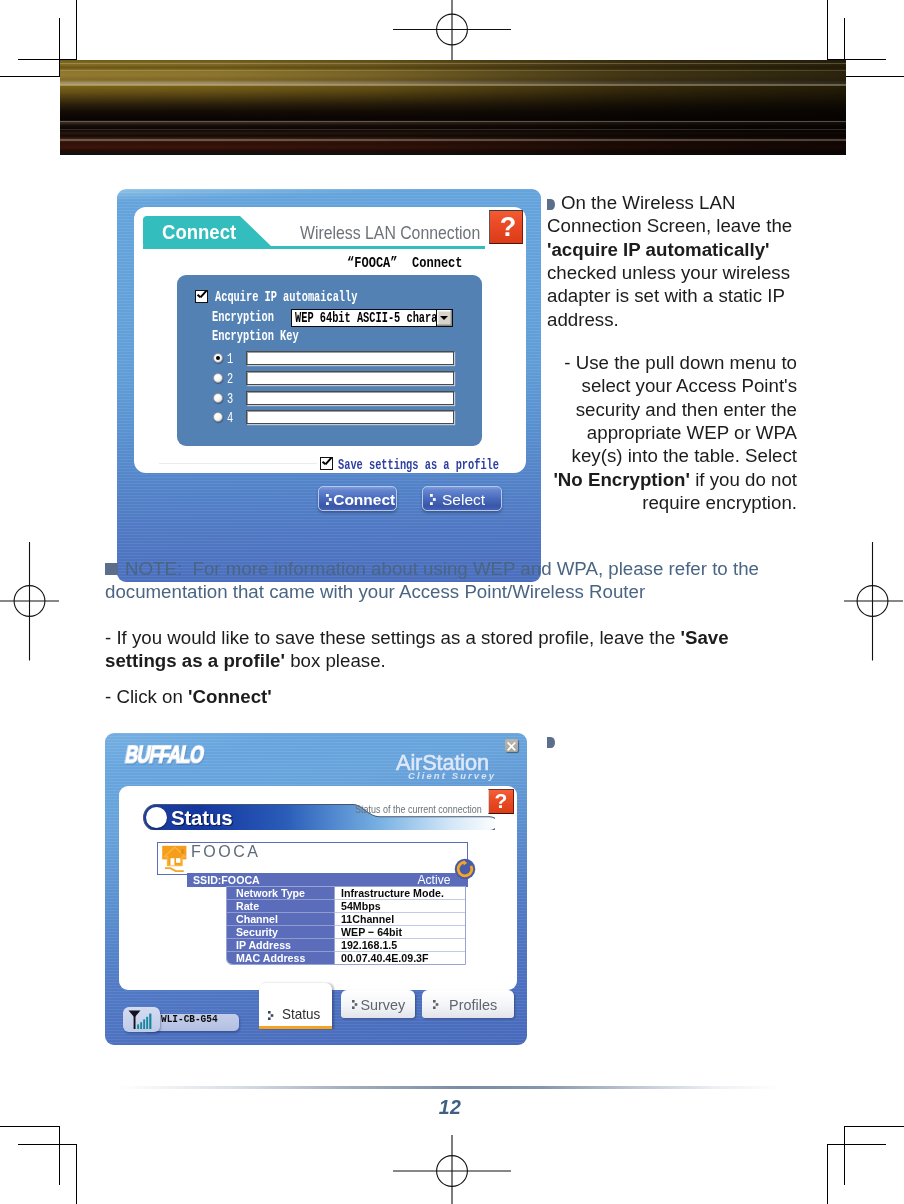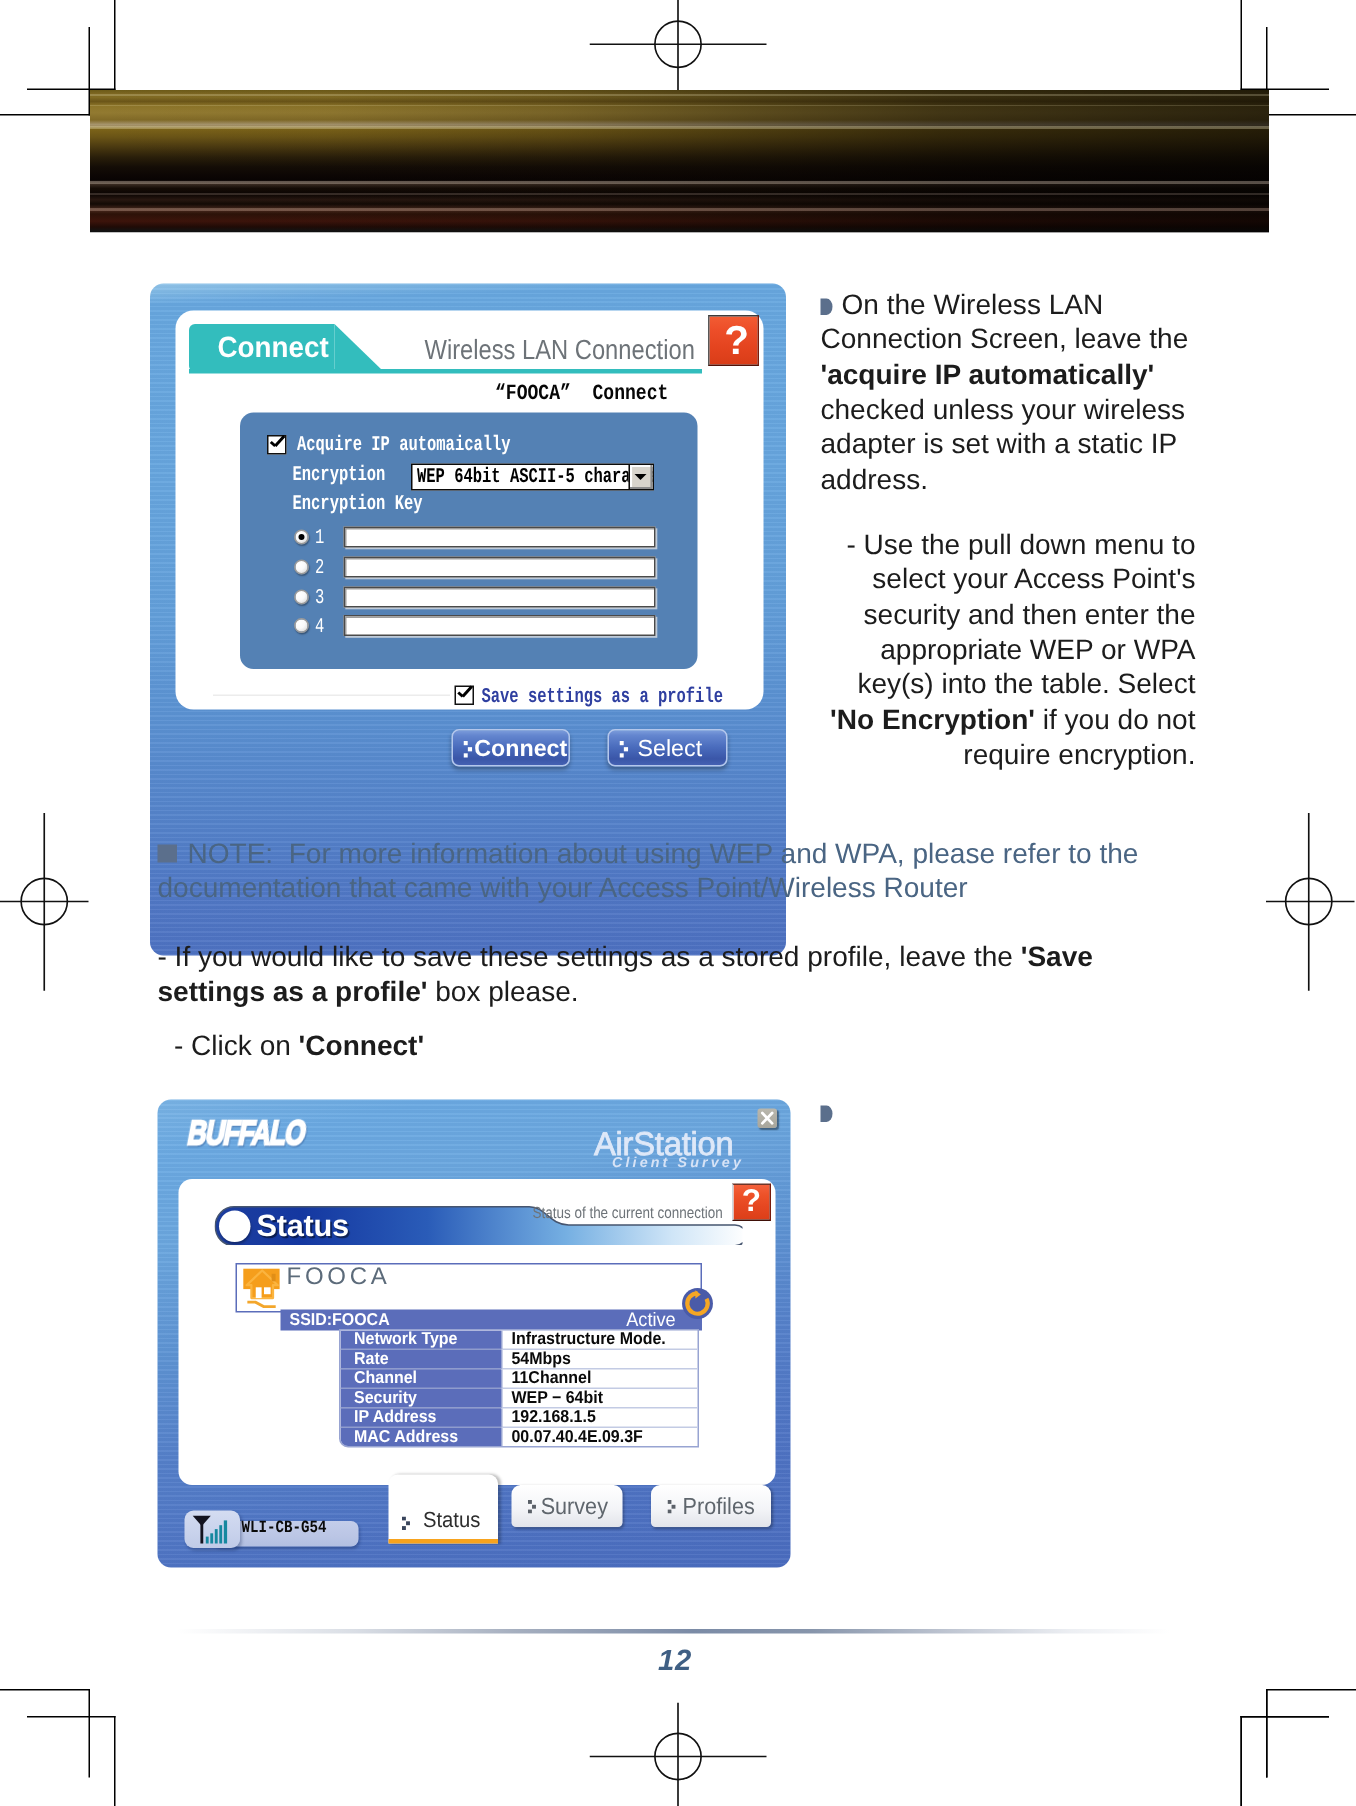--- a/index.html
+++ b/index.html
@@ -158,21 +158,21 @@
   #s2adapter .back{position:absolute;left:19.5px;top:8.3px;width:97px;height:17px;
      background:linear-gradient(180deg,#c3cdea 0%,#bbc6e5 60%,#b2bfe1 100%);
      border-radius:5px;box-shadow:1px 1.5px 2px rgba(20,40,90,0.35);}
   #s2adapter .front{position:absolute;left:0.5px;top:0.5px;width:37.5px;height:25px;
      background:linear-gradient(180deg,#d4dcf1 0%,#c8d2ec 60%,#c0cbe7 100%);
      border-radius:6px;box-shadow:1px 1.5px 2px rgba(20,40,90,0.3);}
   #s2adapter .t{position:absolute;left:38.5px;top:5.5px;color:#0a0a0a;font-size:11.5px;
      font-weight:bold;font-family:"Liberation Mono",monospace;line-height:13px;
      transform:scaleX(0.82);transform-origin:left top;white-space:nowrap;}
   
-  #shot1{position:absolute;left:100px;top:189px;width:424px;height:448px;
+  #shot1{position:absolute;left:117px;top:189px;width:424px;height:393px;
      border-radius:9px;overflow:hidden;
      background:linear-gradient(178deg,#93c6ea 0%,#67a7df 3%,#66a5de 30%,
         #629fda 48%,#5b92d3 62%,#5584cb 76%,#5077c5 90%,#4d70c1 100%);}
   #shot1 .scan{position:absolute;left:0;top:0;width:100%;height:100%;
      background:repeating-linear-gradient(180deg,
         rgba(255,255,255,0.055) 0px, rgba(255,255,255,0.055) 1px,
         rgba(0,0,0,0.022) 1px, rgba(0,0,0,0.022) 3px);pointer-events:none;}
   #s1panel{position:absolute;left:17px;top:18px;width:392px;height:266px;
      background:#fff;border-radius:12px;}
   #s1tab{position:absolute;left:26px;top:27px;width:97px;height:32px;
@@ -468,21 +468,21 @@
            transform:scaleX(0.93);transform-origin:center top;">Status</div>
     </div>
     <div class="s2tab" style="left:236px;top:256.5px;width:73.5px;height:28px;">
       <svg class="bl" style="left:11px;top:10px;width:8px;height:9px;" viewBox="0 0 8 9">
         <rect x="0" y="0" width="2.6" height="2.6" fill="#5a6068"></rect>
         <rect x="2.7" y="3.2" width="2.6" height="2.6" fill="#5a6068"></rect>
         <rect x="0" y="6.4" width="2.6" height="2.6" fill="#5a6068"></rect>
       </svg>
       <div class="tl" style="line-height:14px;top:8px;transform:scaleX(0.93);transform-origin:center top;">Survey</div>
     </div>
-    <div class="s2tab" style="left:317px;top:256.5px;width:80px;height:28px;margin-left:12px;">
+    <div class="s2tab" style="left:317px;top:256.5px;width:92px;height:28px;">
       <svg class="bl" style="left:11px;top:10px;width:8px;height:9px;" viewBox="0 0 8 9">
         <rect x="0" y="0" width="2.6" height="2.6" fill="#5a6068"></rect>
         <rect x="2.7" y="3.2" width="2.6" height="2.6" fill="#5a6068"></rect>
         <rect x="0" y="6.4" width="2.6" height="2.6" fill="#5a6068"></rect>
       </svg>
       <div class="tl" style="line-height:14px;top:8px;transform:scaleX(0.93);transform-origin:center top;">Profiles</div>
     </div>
 
     <div id="s2adapter">
       <div class="back"></div>
@@ -502,18 +502,18 @@
   </div>
 
   <div class="bodytext" style="left:547px;top:191px;width:250px;"><span class="bullet"></span><span>On the Wireless LAN Connection Screen, leave the </span><b>'acquire IP automatically'</b><span> checked unless your wireless adapter is set with a static IP address.</span></div>
 
   <div class="bodytext" style="left:547px;top:351px;width:250px;text-align:right;"><span>- Use the pull down menu to select your Access Point's security and then enter the appropriate WEP or WPA key(s) into the table. Select </span><b>'No Encryption'</b><span> if you do not require encryption.</span></div>
 
   <div id="note"><span class="sq"></span><span>NOTE:  For more information about using WEP and WPA, please refer to the documentation that came with your Access Point/Wireless Router</span></div>
 
   <div class="bodytext" style="left:105px;top:626px;width:650px;"><span>- If you would like to save these settings as a stored profile, leave the </span><b>'Save settings as a profile'</b><span> box please.</span></div>
 
-  <div class="bodytext" style="left:105px;top:685px;width:650px;margin-left:11px;"><span>- Click on </span><b>'Connect'</b></div>
+  <div class="bodytext" style="left:105px;top:685px;width:650px;"><span>- Click on </span><b>'Connect'</b></div>
 
   <div class="bodytext" style="left:547px;top:729px;width:310px;"><span class="bullet"></span></div>
 
   <div id="footrule"></div>
   <div id="pagenum">12</div>
 
 </body></html>

